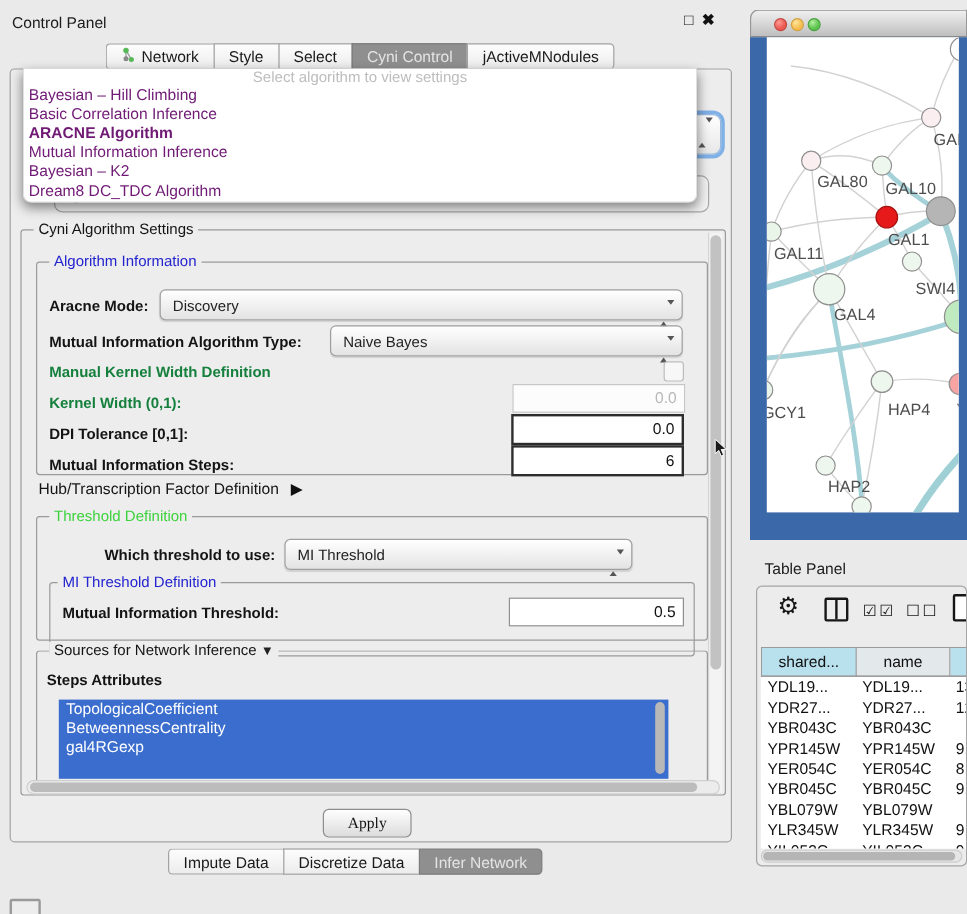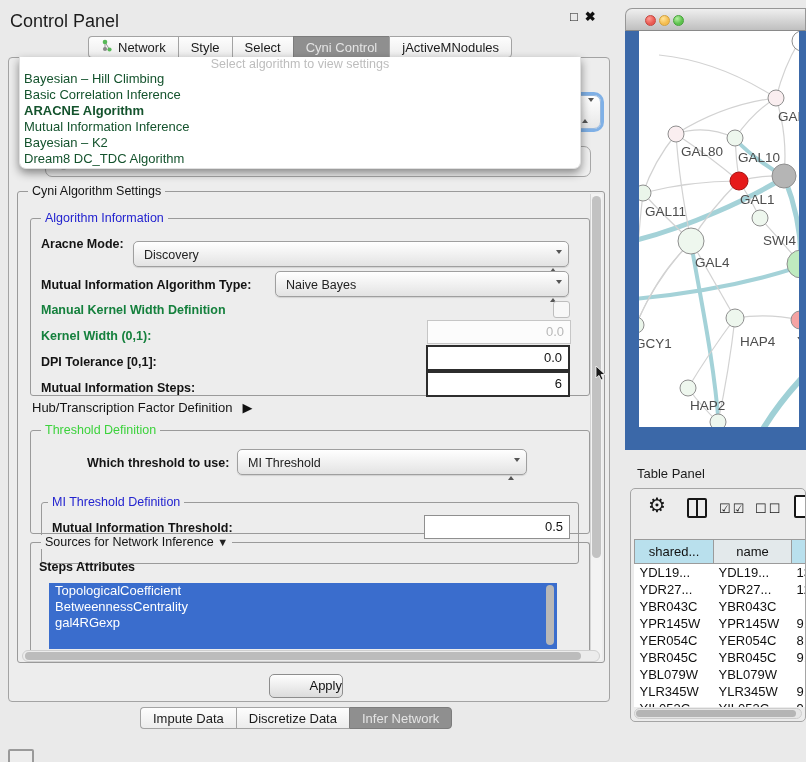--- a/index.html
+++ b/index.html
@@ -1,19 +1,19 @@
 <!DOCTYPE html>
 <html><head>
 <meta charset="utf-8">
 <style>
   html,body{margin:0;padding:0;}
   .root{position:relative;width:806px;height:762px;background:#eaeaea;overflow:hidden;
         font-family:"Liberation Sans",sans-serif;-webkit-font-smoothing:antialiased;}
   
-  .cp-title{position:absolute;left:10px;top:11px;font-size:18px;color:#1c1c1c;}
+  .cp-title{position:absolute;left:10px;top:11px;font-size:13px;color:#1c1c1c;}
   .win-btns{position:absolute;left:570px;top:9px;display:flex;gap:7px;color:#111;}
   .win-btn{font-size:13px;font-weight:bold;line-height:16px;}
   .tabbar{position:absolute;display:flex;height:22px;}
   #tabbar{left:88px;top:36px;}
   #bottomtabs{left:140px;top:707px;}
   .tab{display:flex;align-items:center;gap:5px;padding:0 12px;font-size:13px;color:#1a1a1a;
        background:linear-gradient(#fdfdfd,#ececec);border:1px solid #a3a3a3;border-right:none;white-space:nowrap;}
   .tab:first-child{border-radius:4px 0 0 4px;}
   .tab:last-child{border-right:1px solid #a3a3a3;border-radius:0 4px 4px 0;}
   .tab.sel{background:#8f8f8f;color:#e4e4e4;border-color:#7c7c7c;}
@@ -22,21 +22,21 @@
   
   .combo-hidden1{position:absolute;left:92px;top:37px;width:498px;height:32px;border-radius:7px;
                  border:1px solid #97b9df;box-shadow:0 0 0 3px #7fb0e6;background:linear-gradient(#fff,#e7e7e7);z-index:1;}
   .combo-hidden2{position:absolute;left:36px;top:88px;width:546px;height:31px;border:1px solid #a8a8a8;
                  border-radius:7px;background:#f1f1f1;z-index:1;font-size:13px;color:#c2c2c2;
                  line-height:31px;padding-left:14px;box-sizing:border-box;white-space:nowrap;overflow:hidden;}
   
   .algo-popup{position:absolute;left:10px;top:-1px;width:560px;height:111px;background:#fff;
               border-radius:0 0 7px 7px;box-shadow:0 4px 10px rgba(0,0,0,.45);z-index:6;border:1px solid #e0e0e0;border-top:none;}
   .popup-placeholder{height:14px;line-height:14px;text-align:center;color:#bdbdbd;font-size:12.5px;}
-  .popup-item{height:16px;line-height:16px;font-size:13px;color:#14532d;padding-left:4px;white-space:nowrap;}
+  .popup-item{height:16px;line-height:16px;font-size:13px;color:#701a75;padding-left:4px;white-space:nowrap;}
   .popup-item.bold{font-weight:bold;}
   
   .grp{position:absolute;border:1px solid #9a9a9a;border-radius:3px;box-sizing:border-box;}
   .grp-title{position:absolute;top:-8px;left:10px;background:#ededed;padding:0 4px;font-size:12.5px;color:#141414;white-space:nowrap;}
   .grp-title.blue{color:#2323cf;}
   .grp-title.green{color:#3cd23c;}
   .settings{left:8px;top:133px;width:588px;height:472px;}
   .vscroll{position:absolute;right:2px;top:2px;width:11px;height:466px;background:#f3f3f3;border-left:1px solid #d5d5d5;}
   .vscroll .thumb{position:absolute;left:1px;top:2px;width:9px;height:362px;background:#c2c2c2;border-radius:5px;}
   .algodef{left:12px;top:26px;width:560px;height:178px;}
@@ -51,30 +51,30 @@
   .stp .up{border-bottom:4.5px solid #555;margin-bottom:2.5px;}
   .stp .dn{border-top:4.5px solid #555;}
   .inp{position:absolute;height:22px;background:#fff;font-size:13px;color:#111;text-align:right;
        padding-right:6px;line-height:22px;box-sizing:content-box;}
   .inp.strong{border:2px solid #2d2d2d;}
   .inp.dis{border:1px solid #c6c6c6;color:#b8b8b8;background:#fcfcfc;}
   .checkbox{position:absolute;width:15px;height:15px;border:1px solid #bdbdbd;border-radius:3px;background:#f7f7f7;}
   .hubrow{position:absolute;left:14px;top:208px;font-size:13px;color:#141414;display:flex;align-items:center;gap:10px;}
   .hub-arrow{font-size:13px;color:#111;}
   .threshold{left:12px;top:238px;width:560px;height:104px;}
-  .migroup{left:10px;top:54px;width:538px;height:62px;margin-top:17px;}
+  .migroup{left:10px;top:54px;width:538px;height:62px;}
   .sources{left:12px;top:350px;width:560px;height:112px;border-bottom:none;}
   .src-arrow{font-size:11px;color:#222;}
   .attr-list{position:absolute;left:18px;top:40px;width:508px;height:66px;background:#3a6dcd;overflow:hidden;}
   .attr-item{height:16px;line-height:16px;color:#fff;font-size:13px;padding-left:6px;white-space:nowrap;}
   .attr-scroll{position:absolute;right:3px;top:2px;width:8px;height:60px;background:#b8b8b8;border-radius:4px;}
   .hscroll{position:absolute;left:4px;top:458px;width:578px;height:12px;background:#ececec;border:1px solid #cfcfcf;border-radius:6px;box-sizing:border-box;}
   .hscroll .thumb{position:absolute;left:2px;top:1px;width:556px;height:8px;background:#bcbcbc;border-radius:4px;}
   .apply{position:absolute;left:260px;top:616px;width:72px;height:22px;border:1px solid #8d8d8d;border-radius:5px;
-         background:linear-gradient(#fefefe,#dcdcdc);font-size:13px;color:#111;text-align:right;line-height:21px;}
+         background:linear-gradient(#fefefe,#dcdcdc);font-size:13px;color:#111;text-align:center;line-height:21px;font-family:Liberation Serif, serif;}
   
   .net-win{position:absolute;left:625px;top:8px;width:181px;height:442px;}
   .net-titlebar{position:absolute;left:0;top:0;width:181px;height:23px;background:linear-gradient(#efefef,#bfbfbf);
                 border:1px solid #979797;border-bottom-color:#8a8a8a;border-radius:7px 0 0 0;box-sizing:border-box;}
   .light{position:absolute;top:6px;width:11px;height:11px;border-radius:50%;box-sizing:border-box;}
   .light.red{left:19px;background:radial-gradient(circle at 35% 30%,#ff9a93,#ea5a52 60%);border:1px solid #c5453f;}
   .light.yellow{left:33px;background:radial-gradient(circle at 35% 30%,#ffe49a,#f5bd4f 60%);border:1px solid #d3a13d;}
   .light.green{left:47px;background:radial-gradient(circle at 35% 30%,#b4f0a0,#5dc24e 60%);border:1px solid #46a23a;}
   .net-frame{position:absolute;left:0;top:23px;width:181px;height:419px;background:#3b68a8;}
   .net-canvas{position:absolute;left:14px;top:0;width:160px;height:396px;background:#fff;overflow:hidden;}
@@ -158,21 +158,21 @@
 
     <div class="grp settings">
       <span class="grp-title">Cyni Algorithm Settings</span>
       <div class="vscroll">
           <div class="thumb"></div>
         </div>
 
       <div class="grp algodef">
         <span class="grp-title blue">Algorithm Information</span>
 
-        <span class="lbl" style="left:10px;top:18px;">Aracne Mode:</span>
+        <span class="lbl" style="left:10px;top:29px;">Aracne Mode:</span>
         <div class="combo" style="left:102px;top:22px;width:436px;">
           <span>Discovery</span>
           <span class="stp"><span class="t up"></span><span class="t dn"></span></span>
         </div>
 
         <span class="lbl" style="left:10px;top:59px;">Mutual Information Algorithm Type:</span>
         <div class="combo" style="left:244px;top:52px;width:294px;">
           <span>Naive Bayes</span>
           <span class="stp"><span class="t up"></span><span class="t dn"></span></span>
         </div>

